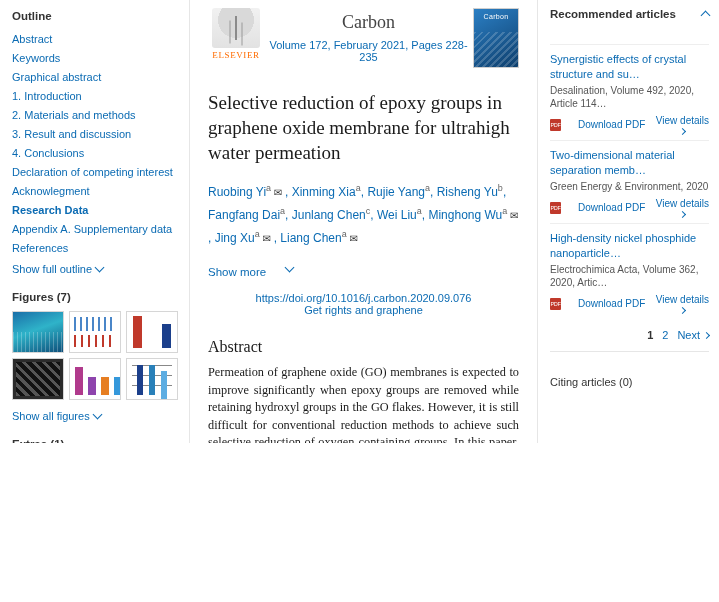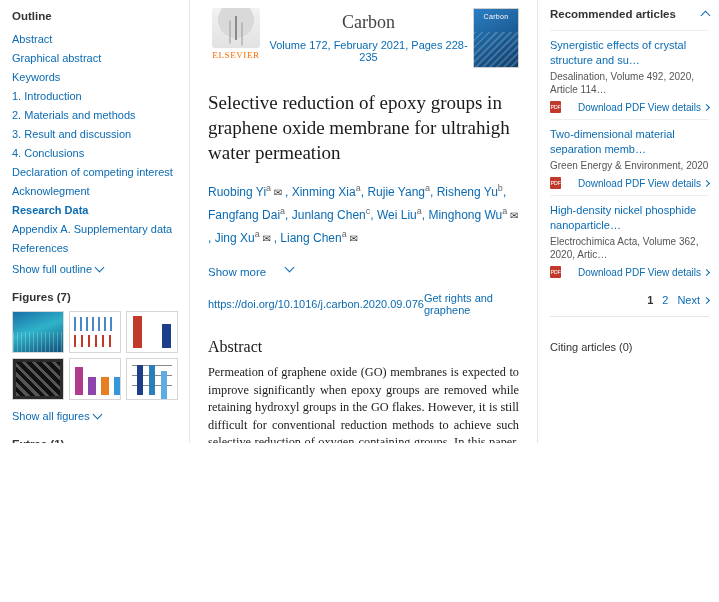--- a/index.html
+++ b/index.html
@@ -190,21 +190,21 @@
     font-size: 12px; line-height: 19px; color: #0b6bb3; margin-bottom: 8px;
   }
   .authors .aff { color: #666; font-size: 9px; vertical-align: super; }
   .authors .env { color: #333; font-size: 10px; }
   .show-more {
     color:#0b6bb3; font-size:11.5px; margin: 10px 0 10px 0; cursor:pointer;
     display:inline-flex; align-items:flex-start; gap:20px;
   }
   .doi-row {
     display:flex; justify-content:space-between; align-items:center;
-    font-size:11px; margin-top: 4px;
+    font-size:11px; margin-top: 4px; flex-direction: column;
   }
   .doi { color:#0b6bb3; cursor:pointer; }
   .rights { color:#0b6bb3; cursor:pointer; }
 
   h2.sec {
     font-family: "Liberation Serif", serif;
     font-size: 16px; font-weight: normal; color: #1a1a1a;
     margin: 22px 0 8px 0;
   }
   p.body {
@@ -216,41 +216,41 @@
 
   
   .rail {
     width: 182px; flex: 0 0 182px;
     border-left: 1px solid #e6e6e6;
     padding: 8px 10px 8px 12px;
     overflow: hidden;
   }
   .rail-head {
     display:flex; align-items:center; justify-content:space-between;
-    margin-bottom: 10px;
+    margin-bottom: 24px;
   }
   .rail-head h3 { font-size: 11.5px; font-weight: bold; color:#333; margin:0; }
   .rec {
     border-top: 1px solid #eee;
     padding: 7px 0 6px 0;
   }
   .rec:first-of-type { border-top: none; padding-top: 0; }
   .rec-title {
     color:#0b6bb3; font-size:11px; line-height:14.5px; cursor:pointer;
     display:block; margin-bottom:3px;
   }
   .rec-meta { color:#555; font-size:10px; line-height:13px; margin-bottom:5px; }
   .rec-actions { display:flex; align-items:center; justify-content:space-between; }
   .pdf-link { display:flex; align-items:center; gap:17px; color:#0b6bb3; font-size:10px; cursor:pointer; }
   .pdf-badge {
     width:11px; height:12px; background:#c0392b; color:#fff;
     font-size:5.5px; line-height:12px; text-align:center; border-radius:1px;
     letter-spacing:-0.3px;
   }
-  .details-link { display:flex; align-items:center; gap:3px; color:#0b6bb3; font-size:10px; cursor:pointer; }
+  .details-link { display:flex; align-items:center; gap:3px; color:#0b6bb3; font-size:10px; cursor:pointer;flex-direction:column; }
   .pager {
     display:flex; align-items:center; justify-content:flex-end; gap:9px;
     font-size:11px; color:#0b6bb3; margin-top:10px; padding-bottom:10px;
     border-bottom: 1px solid #e6e6e6;
   }
   .pager .cur { color:#333; font-weight:bold; }
   .pager .nx { display:flex; align-items:center; gap:4px; }
   .citing { font-size:11px; color:#333; margin-top:24px; }
   .mini-chev {
     display:inline-block; width:5px; height:5px;
@@ -260,22 +260,22 @@
 </style>
 </head>
 <body>
 
 <div class="page">
 
   <aside class="outline">
     <h3>Outline</h3>
 
     <a class="outline-link">Abstract</a>
+    <a class="outline-link">Keywords</a>
     <a class="outline-link">Graphical abstract</a>
-    <a class="outline-link">Keywords</a>
     <a class="outline-link">1. Introduction</a>
     <a class="outline-link">2. Materials and methods</a>
     <a class="outline-link">3. Result and discussion</a>
     <a class="outline-link">4. Conclusions</a>
     <a class="outline-link">Declaration of competing interest</a>
     <a class="outline-link">Acknowlegment</a>
     <a class="outline-link bold">Research Data</a>
     <a class="outline-link">Appendix A. Supplementary data</a>
     <a class="outline-link">References</a>
 

